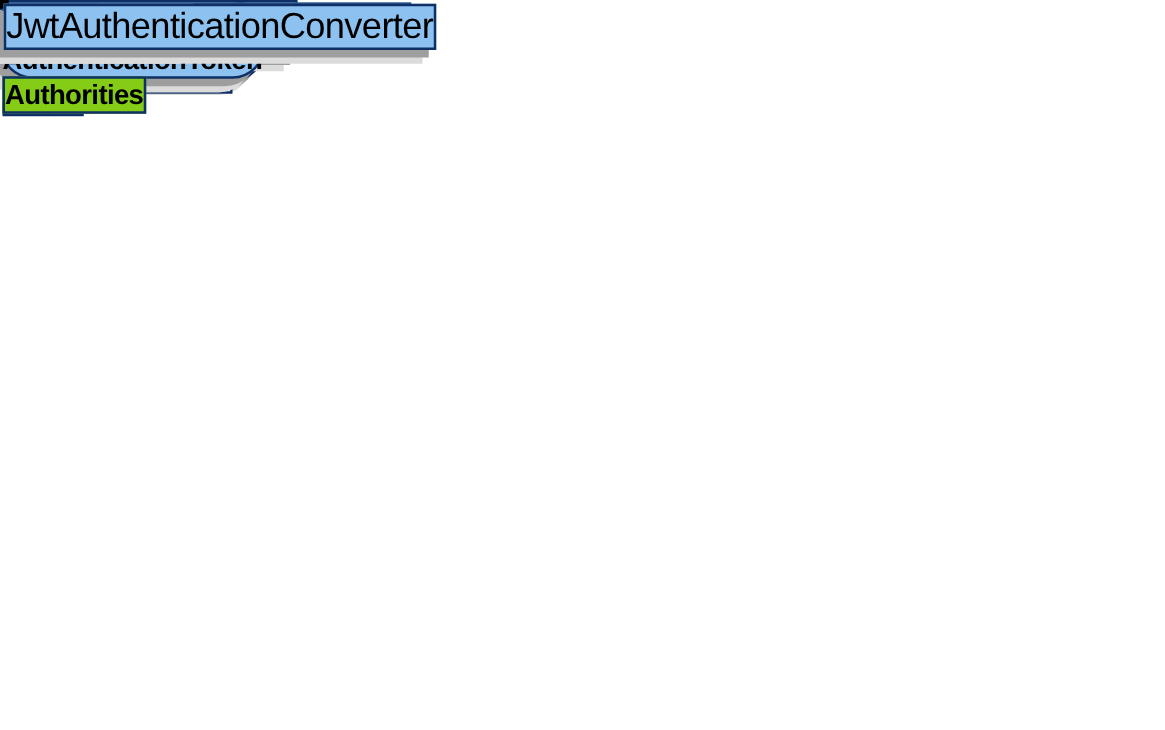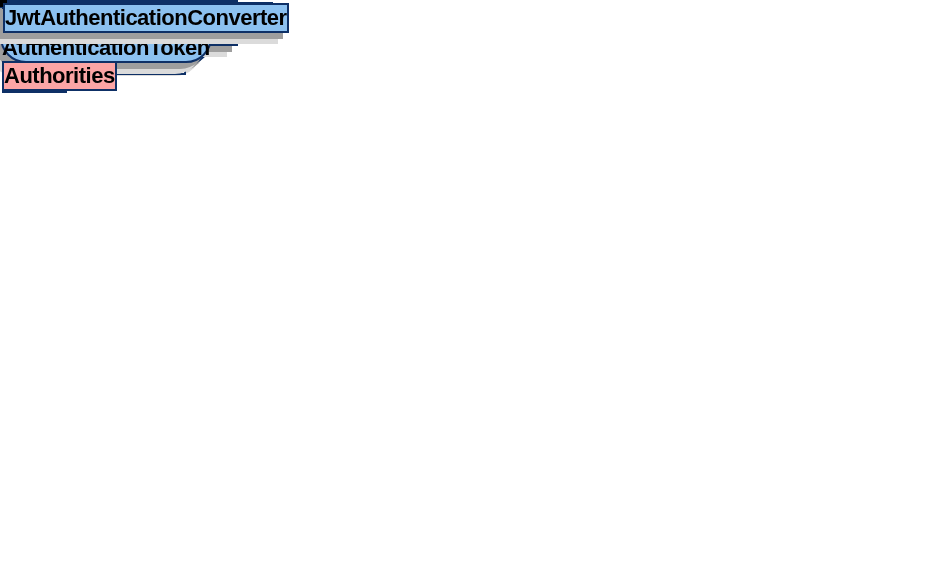--- a/index.html
+++ b/index.html
@@ -9,21 +9,21 @@
   }
   
   .node{
     position:absolute;background:#8CC1F0;border:2px solid #0E3066;box-sizing:border-box;
     box-shadow:-6px 6px 0 0 #9E9E9E, -11px 11px 0 0 #DBDBDB;
   }
   .rounded{border-radius:26px;}
   .node-title{font-weight:bold;font-size:22px;line-height:27px;text-align:center;letter-spacing:-0.5px;}
   .title-line{display:block;}
   .chip{
-    position:absolute;background:#fca5a5;border:2px solid #0E3066;box-sizing:border-box;
+    position:absolute;background:#84cc16;border:2px solid #0E3066;box-sizing:border-box;
     display:flex;align-items:center;justify-content:center;
     font-weight:bold;font-size:22px;letter-spacing:-0.5px;
   }
   .hatch{
     background-color:#fff;
     background-image:repeating-linear-gradient(135deg, rgba(0,0,0,0) 0 8.5px, #A5CEF5 8.5px 10px);
   }
   .hatch-big{
     background-color:#fff;
     background-image:repeating-linear-gradient(135deg, rgba(0,0,0,0) 0 10px, #8FBFEF 10px 11.5px);
@@ -37,21 +37,21 @@
     background:#000;border:1px solid #0E3066;box-sizing:border-box;
     color:#fff;font-weight:bold;font-size:16px;
     display:flex;align-items:center;justify-content:center;
   }
   .group-label{position:absolute;font-weight:bold;font-size:22px;line-height:25px;text-align:center;letter-spacing:-0.5px;}
   .bar{position:absolute;width:79px;height:14px;background:#8CC1F0;border:2px solid #0E3066;box-sizing:border-box;}
   .vbarrow{position:absolute;width:16px;display:flex;flex-direction:column;align-items:center;}
   .vbarrow .tri-up{width:0;height:0;border-left:8px solid transparent;border-right:8px solid transparent;border-bottom:15px solid #000;}
   .vbarrow .tri-down{width:0;height:0;border-left:8px solid transparent;border-right:8px solid transparent;border-top:15px solid #000;}
   .vbarrow .stem{width:3px;flex:1;background:#000;}
-  .flat-text{display:flex;align-items:center;justify-content:center;font-weight:bold;font-size:22px;letter-spacing:-0.5px;}
+  .flat-text{display:flex;align-items:center;justify-content:center;font-weight:normal;font-size:29px;letter-spacing:-0.5px;}
 </style>
 </head>
 <body>
 
 <div id="canvas">
 
   <div class="line" style="left:0;top:66;width:66;height:2;"></div>
 
   <div class="line" style="left:389;top:66;width:32;height:2;"></div>
   <div class="arrowhead arrow-right" style="left:419;top:60;"></div>

